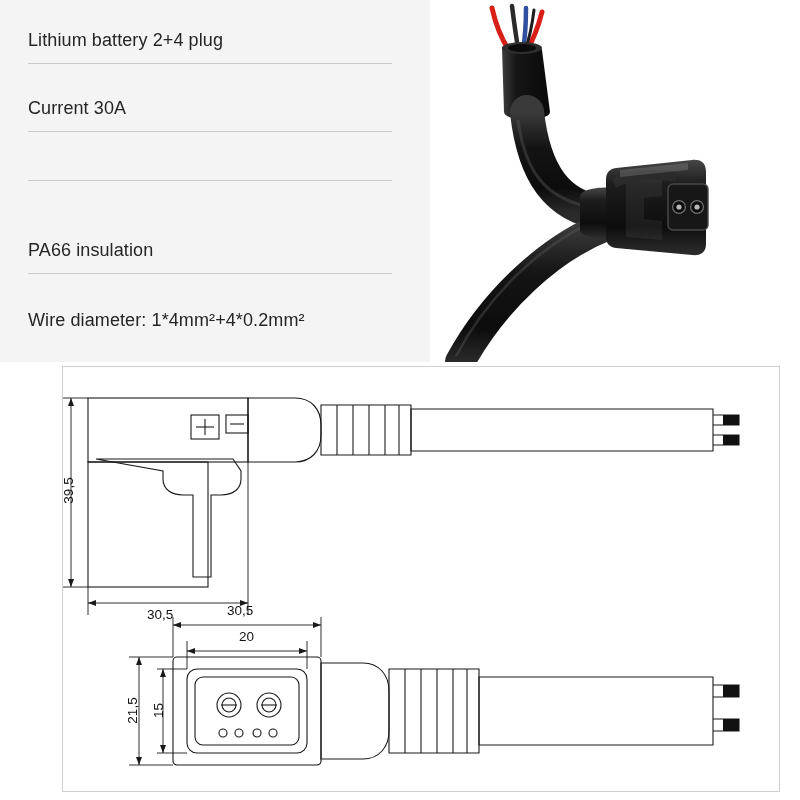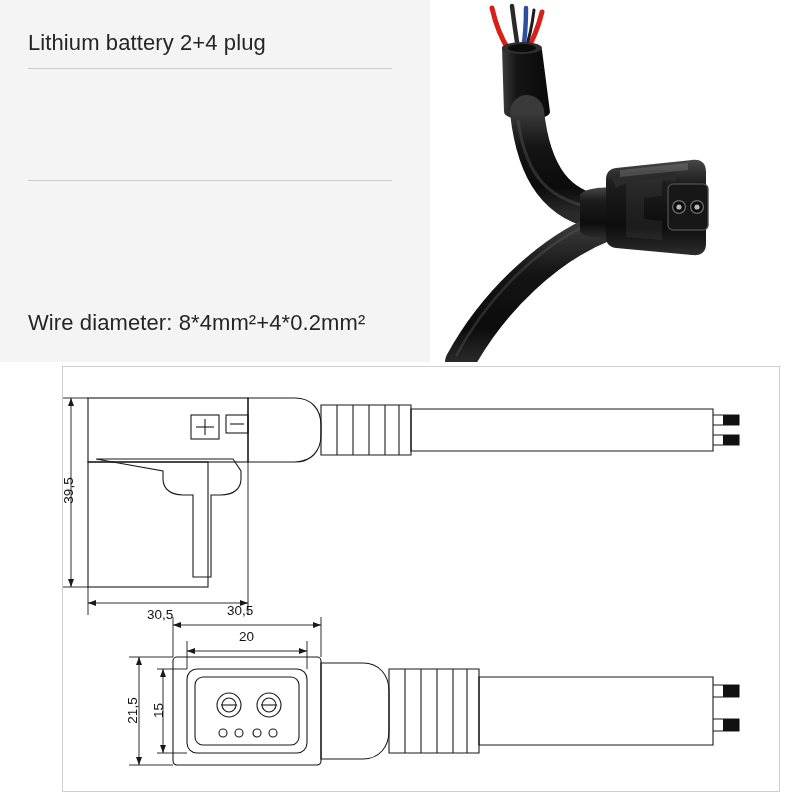--- a/index.html
+++ b/index.html
@@ -13,21 +13,21 @@
   
   #top-section{
     position:absolute;left:0;top:0;width:800px;height:362px;
   }
   #spec-panel{
     position:absolute;left:0;top:0;width:430px;height:362px;
     background:#f4f4f4;
   }
   .spec-row{
     position:absolute;left:28px;width:372px;
-    font-size:22px;color:#252525;
+    font-size:18px;color:#252525;
     letter-spacing:.1px;
     white-space:nowrap;
   }
   .spec-row .rule{
     position:absolute;left:0;bottom:-13px;width:364px;height:1px;
     background:#c9c9c9;
   }
   #spec-0{top:30px;}
   #spec-1{top:98px;}
   #spec-2{top:168px;}
@@ -61,25 +61,33 @@
 </head>
 <body>
 
 <div id="top-section">
 
   <div id="spec-panel">
     <div class="spec-row" id="spec-0">
       <span>Lithium battery 2+4 plug</span>
       <span class="rule"></span>
     </div>
+    <div class="spec-row" id="spec-1">
+      <span>Current 30A</span>
+      <span class="rule"></span>
+    </div>
     <div class="spec-row" id="spec-2">
       <span class="rule"></span>
     </div>
+    <div class="spec-row" id="spec-3">
+      <span>PA66 insulation</span>
+      <span class="rule"></span>
+    </div>
     <div class="spec-row" id="spec-4">
-      <span>Wire diameter: 8*4mm²+4*0.2mm²</span>
+      <span>Wire diameter: 1*4mm²+4*0.2mm²</span>
       
     </div>
   </div>
 
   <div id="photo-panel">
     <svg id="photo-inner" width="370" height="362" viewBox="0 0 370 362">
       <defs>
         <linearGradient id="cabGrad" x1="0" y1="0" x2="0" y2="1">
           <stop offset="0%" stop-color="#3a3a3a"></stop>
           <stop offset="35%" stop-color="#141414"></stop>

